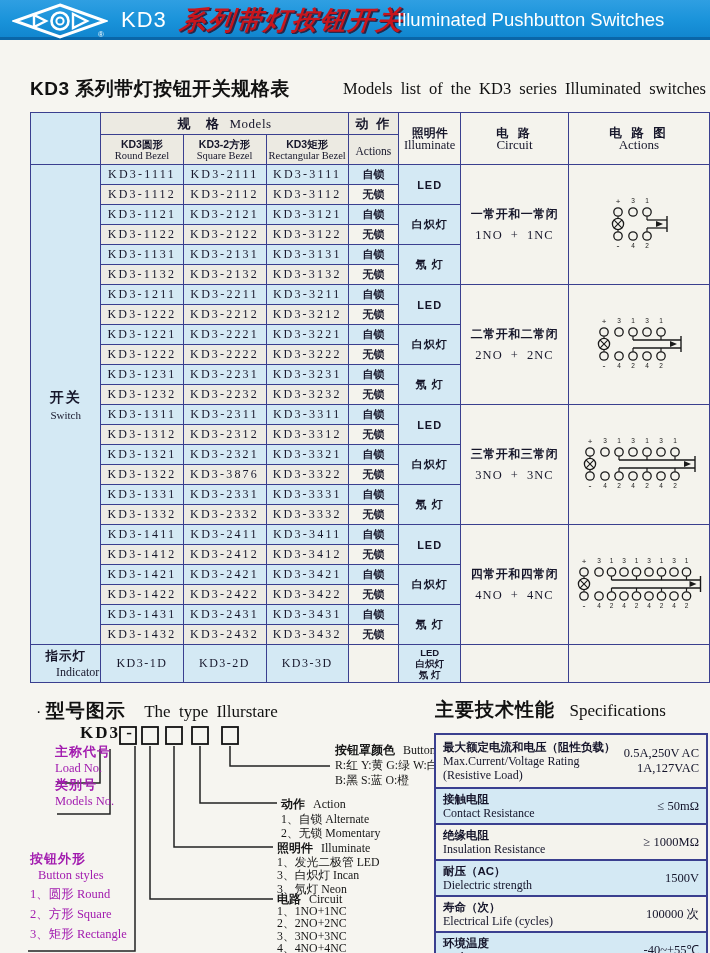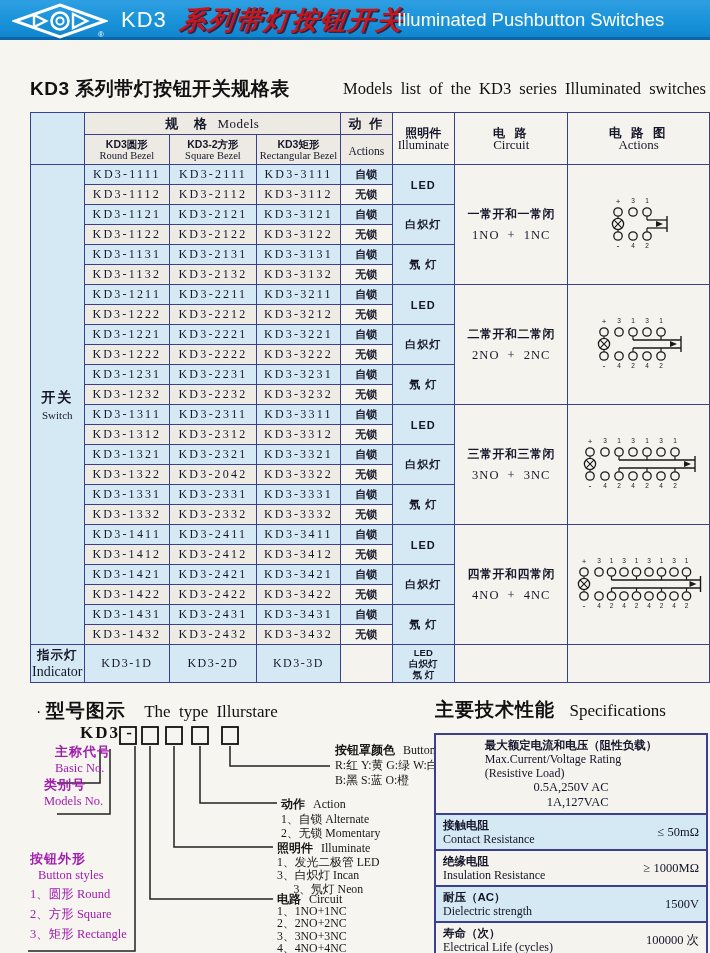--- a/index.html
+++ b/index.html
@@ -48,21 +48,21 @@
   td.a-white{background:var(--cellwhite);}
   td.illum{background:var(--cellblue);font-size:11px;font-weight:bold;letter-spacing:1px;}
   td.circuit{background:var(--cellwhite);}
   td.diagram{background:var(--cellwhite);}
   .circ-cn{font-size:12px;font-weight:bold;letter-spacing:.5px;margin-bottom:5px;}
   .circ-en{font-family:"Liberation Serif",serif;font-size:12.5px;letter-spacing:1px;word-spacing:4px;}
   td.side{background:var(--cellblue);}
   .side-cn{font-size:14px;font-weight:bold;letter-spacing:2px;}
   .side-en{font-family:"Liberation Serif",serif;font-size:11px;margin-top:2px;}
   .ind-cn{font-size:12.5px;font-weight:bold;letter-spacing:1px;}
-  .ind-en{font-family:"Liberation Serif",serif;font-size:14px;}
+  .ind-en{font-family:"Liberation Serif",serif;font-size:12px;margin-left:24px;}
   td.ind-model{background:var(--cellblue);font-family:"Liberation Serif",serif;font-size:12px;letter-spacing:1.5px;height:38px;}
   td.ind-illum{background:var(--cellblue);font-size:9.5px;font-weight:bold;line-height:11px;}
   td.ind-empty{background:var(--cellwhite);}
 
   
   .type-title{position:absolute;left:36px;top:698px;white-space:nowrap;}
   .type-title .bullet{font-size:16px;color:#111;}
   .type-title .cn{font-size:19px;font-weight:bold;color:#111;letter-spacing:1px;margin-right:14px;}
   .type-title .en{font-family:"Liberation Serif",serif;font-size:17px;color:#111;word-spacing:4px;}
   .kd3-prefix{position:absolute;left:80px;top:723px;font-family:"Liberation Serif",serif;
@@ -376,21 +376,21 @@
         </tr>
         <tr style="height: 20px;">
           <td class="model m-blue">KD3-1321</td>
           <td class="model m-blue">KD3-2321</td>
           <td class="model m-blue">KD3-3321</td>
           <td class="act a-blue">自锁</td>
           <td class="illum" rowspan="2">白炽灯</td>
         </tr>
         <tr style="height: 20px;">
           <td class="model m-grey">KD3-1322</td>
-          <td class="model m-grey">KD3-2042</td>
+          <td class="model m-grey">KD3-3876</td>
           <td class="model m-grey">KD3-3322</td>
           <td class="act a-white">无锁</td>
         </tr>
         <tr style="height: 20px;">
           <td class="model m-blue">KD3-1331</td>
           <td class="model m-blue">KD3-2331</td>
           <td class="model m-blue">KD3-3331</td>
           <td class="act a-blue">自锁</td>
           <td class="illum" rowspan="2">氖 灯</td>
         </tr>
@@ -534,23 +534,23 @@
       <polyline points="37,119 90,119 90,54" fill="none" stroke="#222" stroke-width="1.5"></polyline>
       <polyline points="8,256 115,256 115,51" fill="none" stroke="#222" stroke-width="1.5"></polyline>
       <polyline points="130,51 130,204 253,204" fill="none" stroke="#222" stroke-width="1.5"></polyline>
       <polyline points="154,51 154,152 253,152" fill="none" stroke="#222" stroke-width="1.5"></polyline>
       <polyline points="180,51 180,108 257,108" fill="none" stroke="#222" stroke-width="1.5"></polyline>
       <polyline points="210,51 210,71 310,71" fill="none" stroke="#222" stroke-width="1.5"></polyline>
     </svg>
   <div id="type-labels">
       <div class="tlabel" style="left: 55px; top: 743px; position: absolute;">
         <span class="cn">主称代号</span>
-        <span class="en">Basic No.</span>
-      </div>
-      <div class="tlabel" style="left: 44px; top: 776px; position: absolute;">
+        <span class="en">Load No.</span>
+      </div>
+      <div class="tlabel" style="left: 55px; top: 776px; position: absolute;">
         <span class="cn">类别号</span>
         <span class="en">Models No.</span>
       </div>
       <div class="tlabel" style="left: 30px; top: 850px; position: absolute;">
         <span class="cn">按钮外形</span>
         <span class="en" style="padding-left: 8px;">Button styles</span>
         <span class="item">1、圆形 Round</span>
         <span class="item">2、方形 Square</span>
         <span class="item">3、矩形 Rectangle</span>
       </div>
@@ -561,37 +561,37 @@
       </div>
       <div class="rblock" style="left: 281px; top: 796px;">
         <div class="head" style="line-height: 14.5px;"><span class="cn">动作</span><span class="en">Action</span></div>
         <span class="item" style="line-height: 14.5px;">1、自锁  Alternate</span>
         <span class="item" style="line-height: 14.5px;">2、无锁  Momentary</span>
       </div>
       <div class="rblock" style="left: 277px; top: 840px;">
         <div class="head" style="line-height: 13.5px;"><span class="cn">照明件</span><span class="en">Illuminate</span></div>
         <span class="item" style="line-height: 13.5px;">1、发光二极管  LED</span>
         <span class="item" style="line-height: 13.5px;">3、白炽灯   Incan</span>
-        <span class="item" style="line-height: 13.5px; text-align: center;">3、氖灯  Neon</span>
+        <span class="item" style="line-height: 13.5px;">3、氖灯  Neon</span>
       </div>
       <div class="rblock" style="left: 277px; top: 892px;">
         <div class="head" style="line-height: 12.2px;"><span class="cn">电路</span><span class="en">Circuit</span></div>
         <span class="item" style="line-height: 12.2px;">1、1NO+1NC</span>
         <span class="item" style="line-height: 12.2px;">2、2NO+2NC</span>
         <span class="item" style="line-height: 12.2px;">3、3NO+3NC</span>
         <span class="item" style="line-height: 12.2px;">4、4NO+4NC</span>
       </div>
     </div>
 
   <div class="spec-title">
     <span class="cn">主要技术性能</span>
     <span class="en">Specifications</span>
   </div>
   <div class="spec-table" id="spec-table">
-      <div class="spec-row cream" style="min-height: 54px; flex-direction: column;">
+      <div class="spec-row cream" style="min-height: 54px;">
         <div>
           <div class="spec-cn">最大额定电流和电压（阻性负载）</div>
           <div class="spec-en">Max.Current/Voltage Rating</div>
           <div class="spec-en">(Resistive Load)</div>
         </div>
         <div class="spec-val">
           <div>0.5A,250V AC</div>
           <div>1A,127VAC</div>
         </div>
       </div>

